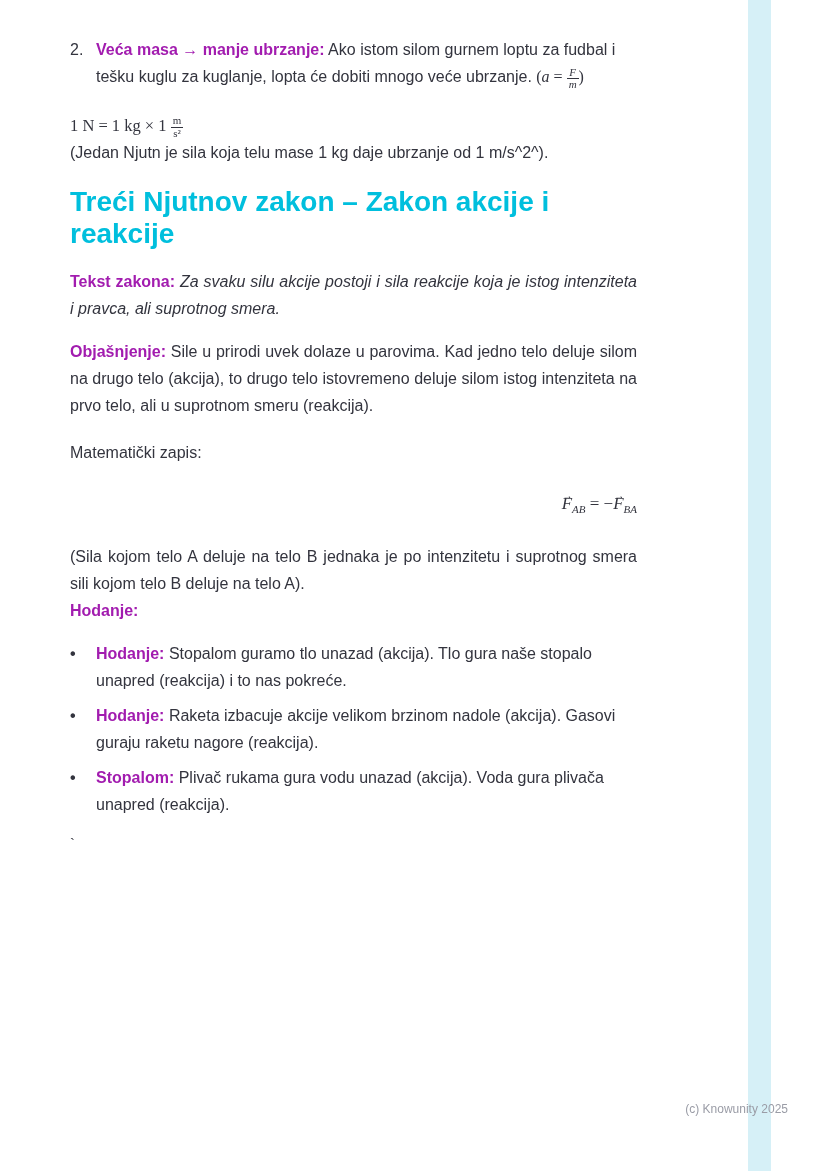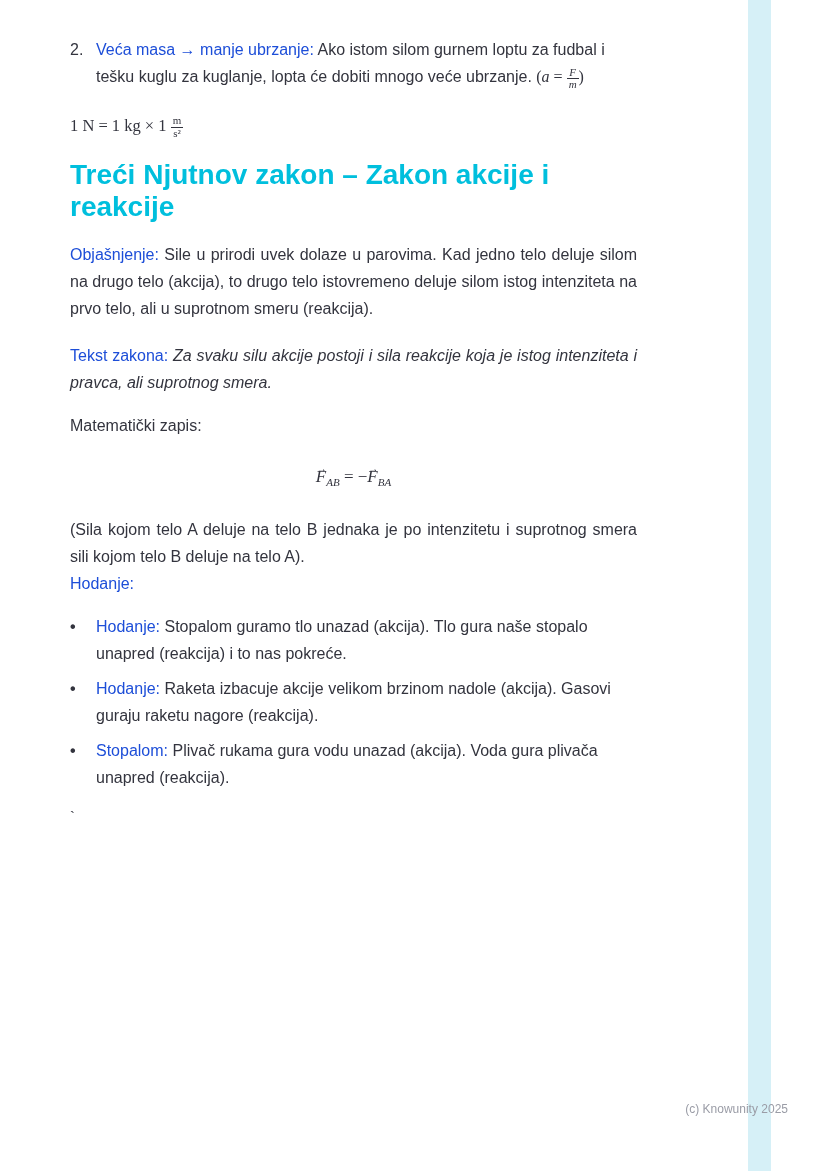--- a/index.html
+++ b/index.html
@@ -11,37 +11,37 @@
   }
   .side-stripe {
     position: absolute; top: 0; right: 57px; width: 23px; height: 1171px;
     background: #d6f0f7; z-index: 1;
   }
   .content {
     position: absolute; top: 36px; left: 70px; width: 567px;
     font-size: 16px; line-height: 27px; z-index: 2;
   }
   p { margin: 0; }
-  strong { font-weight: 400; color: #1d4ed8; }
+  strong { font-weight: 700; color: #a21caf; }
   .it { font-style: italic; }
   .serif { font-family: "Liberation Serif", serif; }
   .jst { text-align: justify; }
   .num-item { display: flex; margin-bottom: 21px; }
   .num { width: 26px; flex: none; }
   .frac { display: inline-block; vertical-align: -0.55em; text-align: center; line-height: 1.05; font-size: 11px; }
   .frac .fnum { display: block; padding: 0 2px; }
   .frac .fden { display: block; border-top: 1px solid currentColor; padding: 0 2px; }
   .newton-line { font-family: "Liberation Serif", serif; font-size: 16.5px; }
   h1 {
     margin: 20px 0 18px; font-size: 28px; line-height: 32px; font-weight: 700;
     color: #00bfdd; font-family: "Liberation Sans", sans-serif;
   }
   .mb0 { margin-bottom: 0; } .mb12 { margin-bottom: 12px; } .mb16 { margin-bottom: 16px; }
   .mb18 { } .mb20 { margin-bottom: 20px; }
-  .formula-center { text-align: center; font-family: "Liberation Serif", serif; font-size: 17px; margin: 24px 0 26px; }
+  .formula-center { text-align: right; font-family: "Liberation Serif", serif; font-size: 17px; margin: 24px 0 26px; }
   .vec { position: relative; display: inline-block; font-style: italic; }
   .vec::before { content: "\2192"; position: absolute; top: -0.80em; left: 0.10em; font-size: 0.58em; font-style: normal; }
   sub.fsub { font-size: 11px; font-style: italic; vertical-align: sub; line-height: 0; }
   ul.examples { list-style: none; margin: 0 0 0 0; padding: 0; }
   ul.examples li { display: flex; margin-bottom: 8px; }
   .bullet { width: 26px; flex: none; font-weight: 700; }
   .stray { margin-top: 12px; font-size: 15px; color: #33343e; }
   .footer {
     position: absolute; right: 40px; bottom: 55px;
     font-size: 12px; color: #9a9ca6; z-index: 3;
@@ -64,32 +64,33 @@
         <span class="serif"><span>(</span><span class="it">a</span><span> = </span><span class="frac"><span class="fnum it">F</span><span class="fden it">m</span></span><span>)</span></span>
       </div>
     </div>
 
 
     <div class="mb0">
       <div class="newton-line">
         <span>1 N = 1 kg × 1</span>
         <span class="frac"><span class="fnum">m</span><span class="fden">s²</span></span>
       </div>
+      <p>(Jedan Njutn je sila koja telu mase 1 kg daje ubrzanje od 1 m/s^2^).</p>
     </div>
 
     <h1>Treći Njutnov zakon – Zakon akcije i reakcije</h1>
 
+    <p class="jst mb16">
+      <strong>Tekst zakona:</strong>
+      <span class="it">Za svaku silu akcije postoji i sila reakcije koja je istog intenziteta i pravca, ali suprotnog smera.</span>
+    </p>
+
     <p class="jst mb20">
       <strong>Objašnjenje:</strong>
       <span>Sile u prirodi uvek dolaze u parovima. Kad jedno telo deluje silom na drugo telo (akcija), to drugo telo istovremeno deluje silom istog intenziteta na prvo telo, ali u suprotnom smeru (reakcija).</span>
-    </p>
-
-    <p class="jst mb16">
-      <strong>Tekst zakona:</strong>
-      <span class="it">Za svaku silu akcije postoji i sila reakcije koja je istog intenziteta i pravca, ali suprotnog smera.</span>
     </p>
 
     <p class="mb0">Matematički zapis:</p>
 
     <div class="formula-center">
       <span class="vec">F</span><sub class="fsub">AB</sub>
       <span>=</span>
       <span>−</span><span class="vec">F</span><sub class="fsub">BA</sub>
     </div>
 

